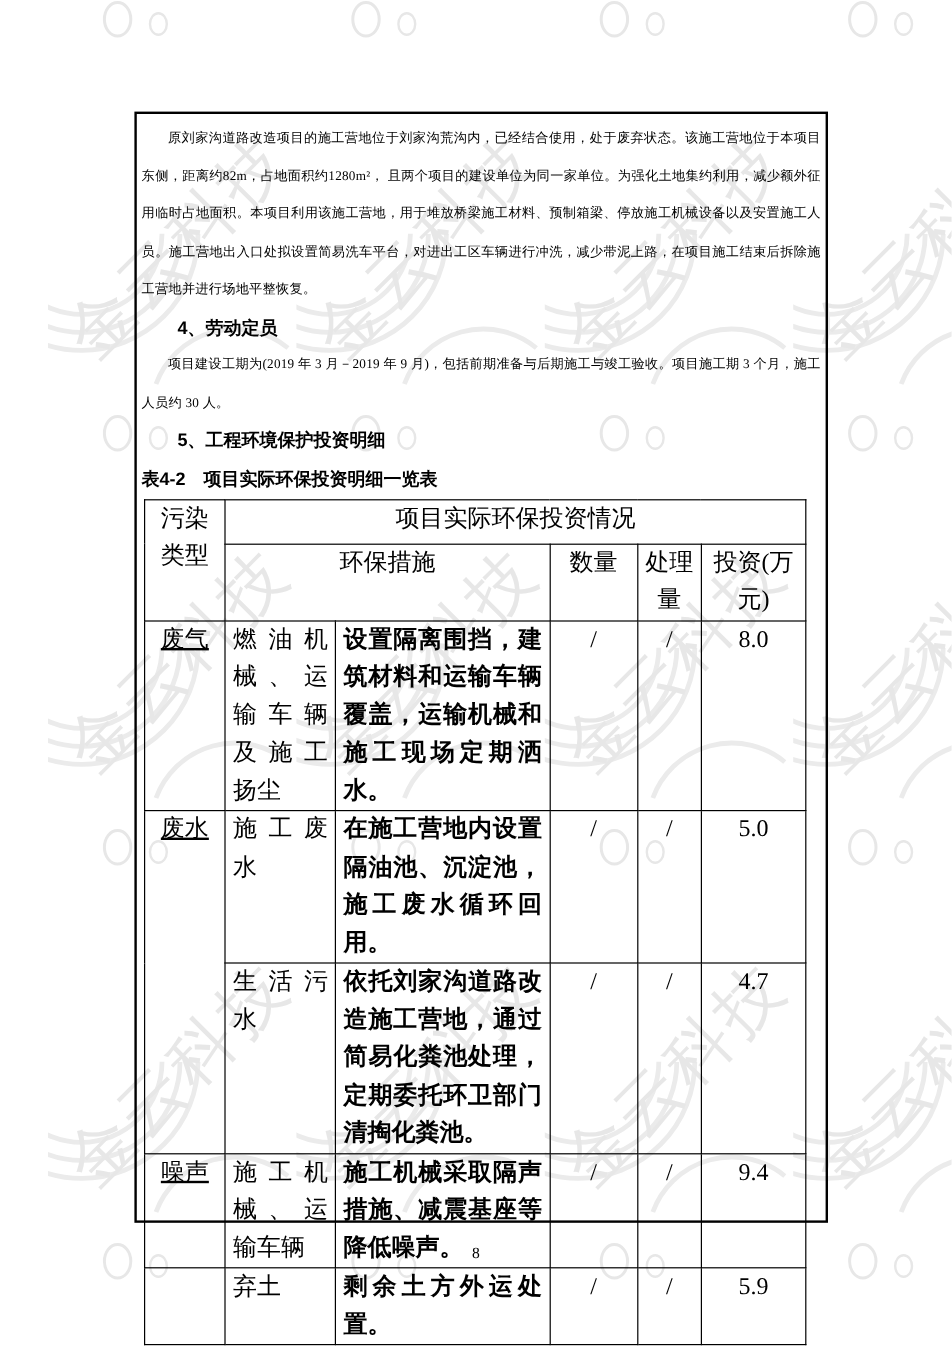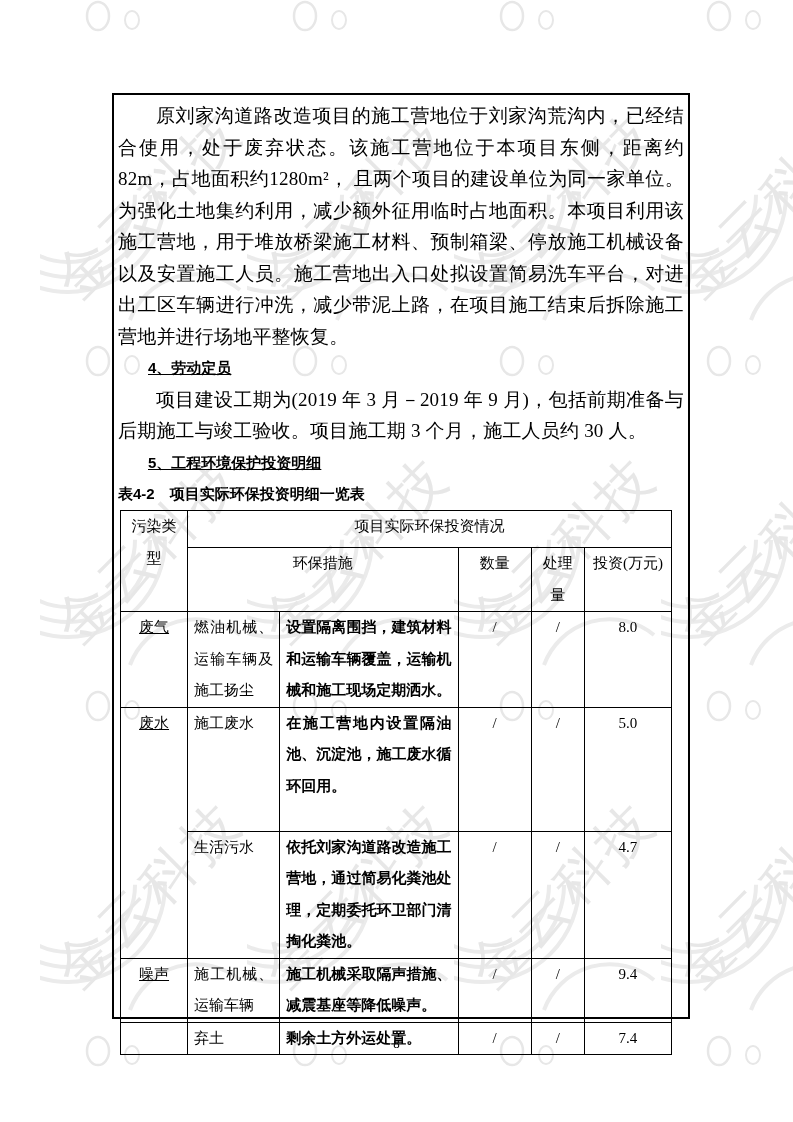--- a/index.html
+++ b/index.html
@@ -11,34 +11,34 @@
   
   .wm-layer{position:absolute;inset:0;z-index:0;overflow:hidden;}
   svg.wm{position:absolute;width:210px;height:330px;}
   
   .content-box{
     position:absolute;left:112px;top:93px;width:566px;height:917px;
     border:2px solid #000;z-index:1;background:transparent;
     padding:5px 4px 0 4px;box-sizing:content-box;
   }
   .para{
-    margin:0;font-size:19px;line-height:31.5px;text-align:justify;
+    margin:0;font-size:11px;line-height:31.5px;text-align:justify;
     text-indent:2em;letter-spacing:0.2px;
   }
   .heading{
     margin:0;font-size:15px;line-height:31.5px;font-weight:bold;
-    text-indent:2em;font-family:"Liberation Sans","DejaVu Sans",sans-serif;text-decoration:underline;
+    text-indent:2em;font-family:"Liberation Sans","DejaVu Sans",sans-serif;
   }
   .table-caption{
     margin:0;font-size:15px;line-height:32px;font-weight:bold;text-align:left;
     font-family:"Liberation Sans","DejaVu Sans",sans-serif;
   }
   table.inv{
     table-layout:fixed;border-collapse:collapse;width:552px;margin:0 2px;
-    font-size:15px;
+    font-size:20px;
   }
   table.inv td{
     border:1.5px solid #000;padding:0 6px;line-height:31.5px;
     vertical-align:top;word-break:break-all;
   }
   td.hdr{text-align:center;vertical-align:middle;padding:0 8px;}
   td.type-cell{text-align:center;vertical-align:middle;padding:0 2px;text-decoration:underline;}
   td.source-cell{text-align:justify;vertical-align:middle;}
   td.measure-cell{text-align:justify;font-weight:bold;}
   td.num-cell{text-align:center;vertical-align:top;}
@@ -183,19 +183,19 @@
         <td class="num-cell">/</td>
         <td class="num-cell">9.4</td>
       </tr>
 
       <tr style="height:31px">
         <td class="type-cell"></td>
         <td class="source-cell">弃土</td>
         <td class="measure-cell">剩余土方外运处置。</td>
         <td class="num-cell">/</td>
         <td class="num-cell">/</td>
-        <td class="num-cell">7.4</td>
+        <td class="num-cell">5.9</td>
       </tr>
     </tbody>
   </table>
 </div>
 
 <div class="page-number">8</div>
 
 </body></html>

